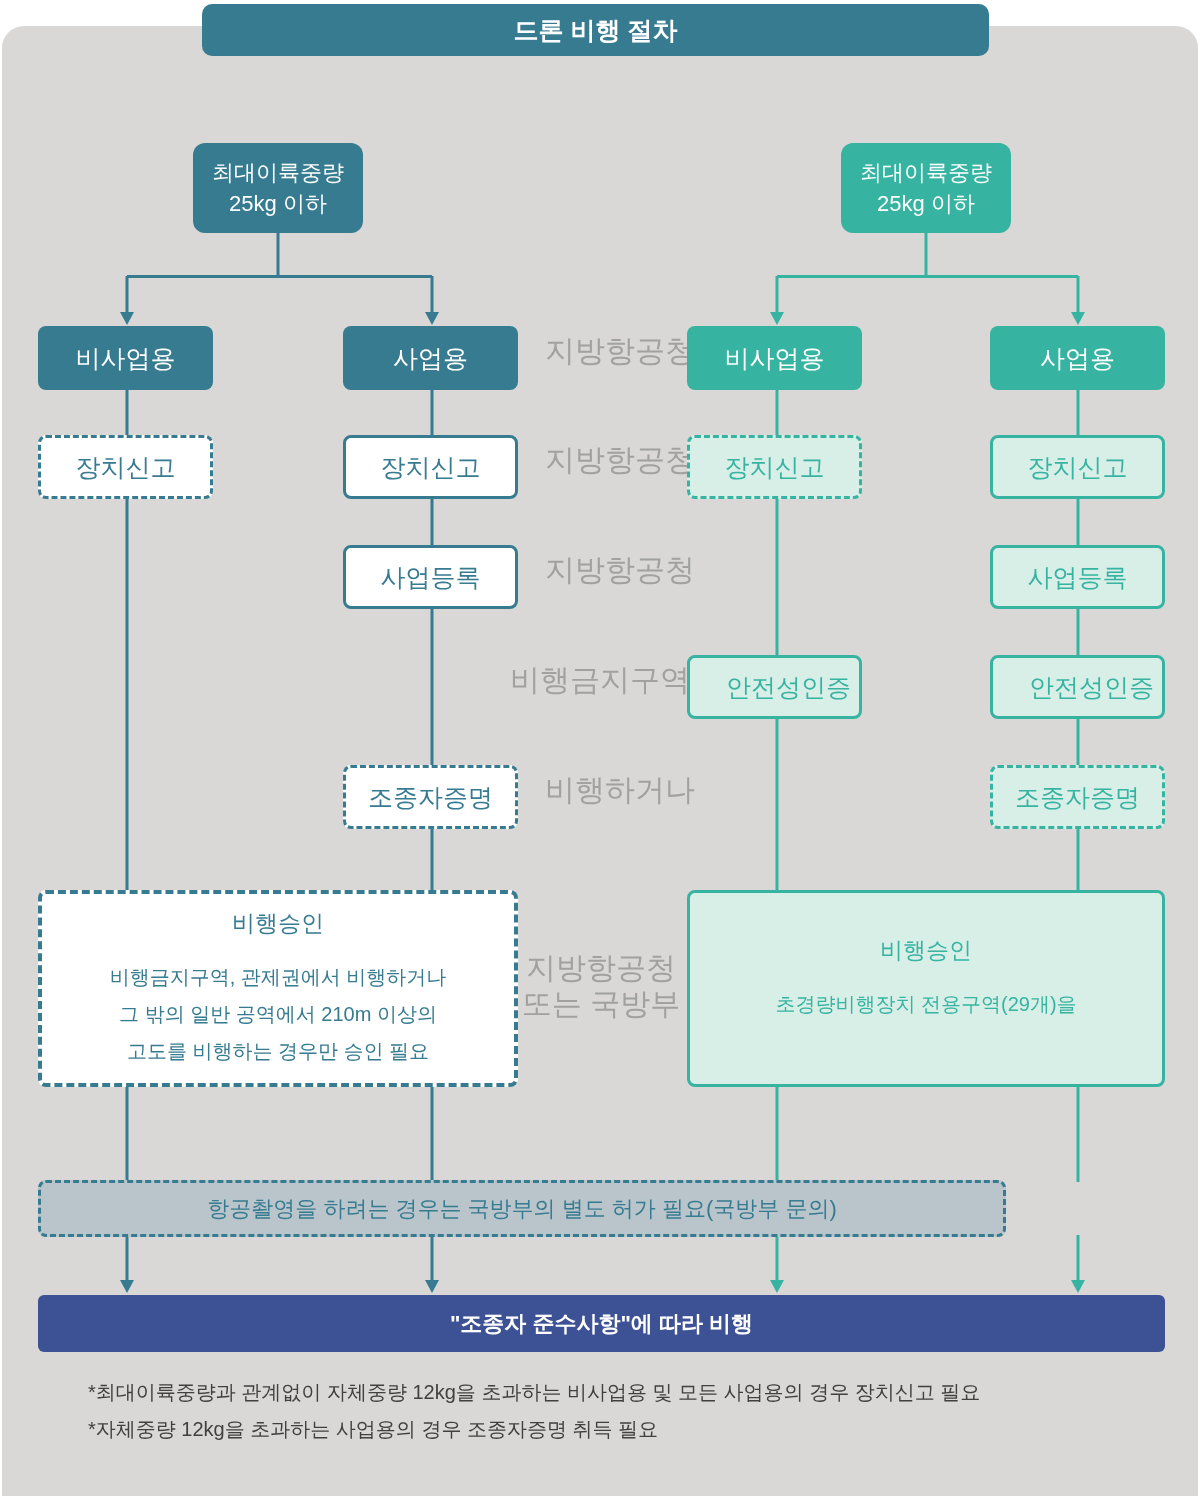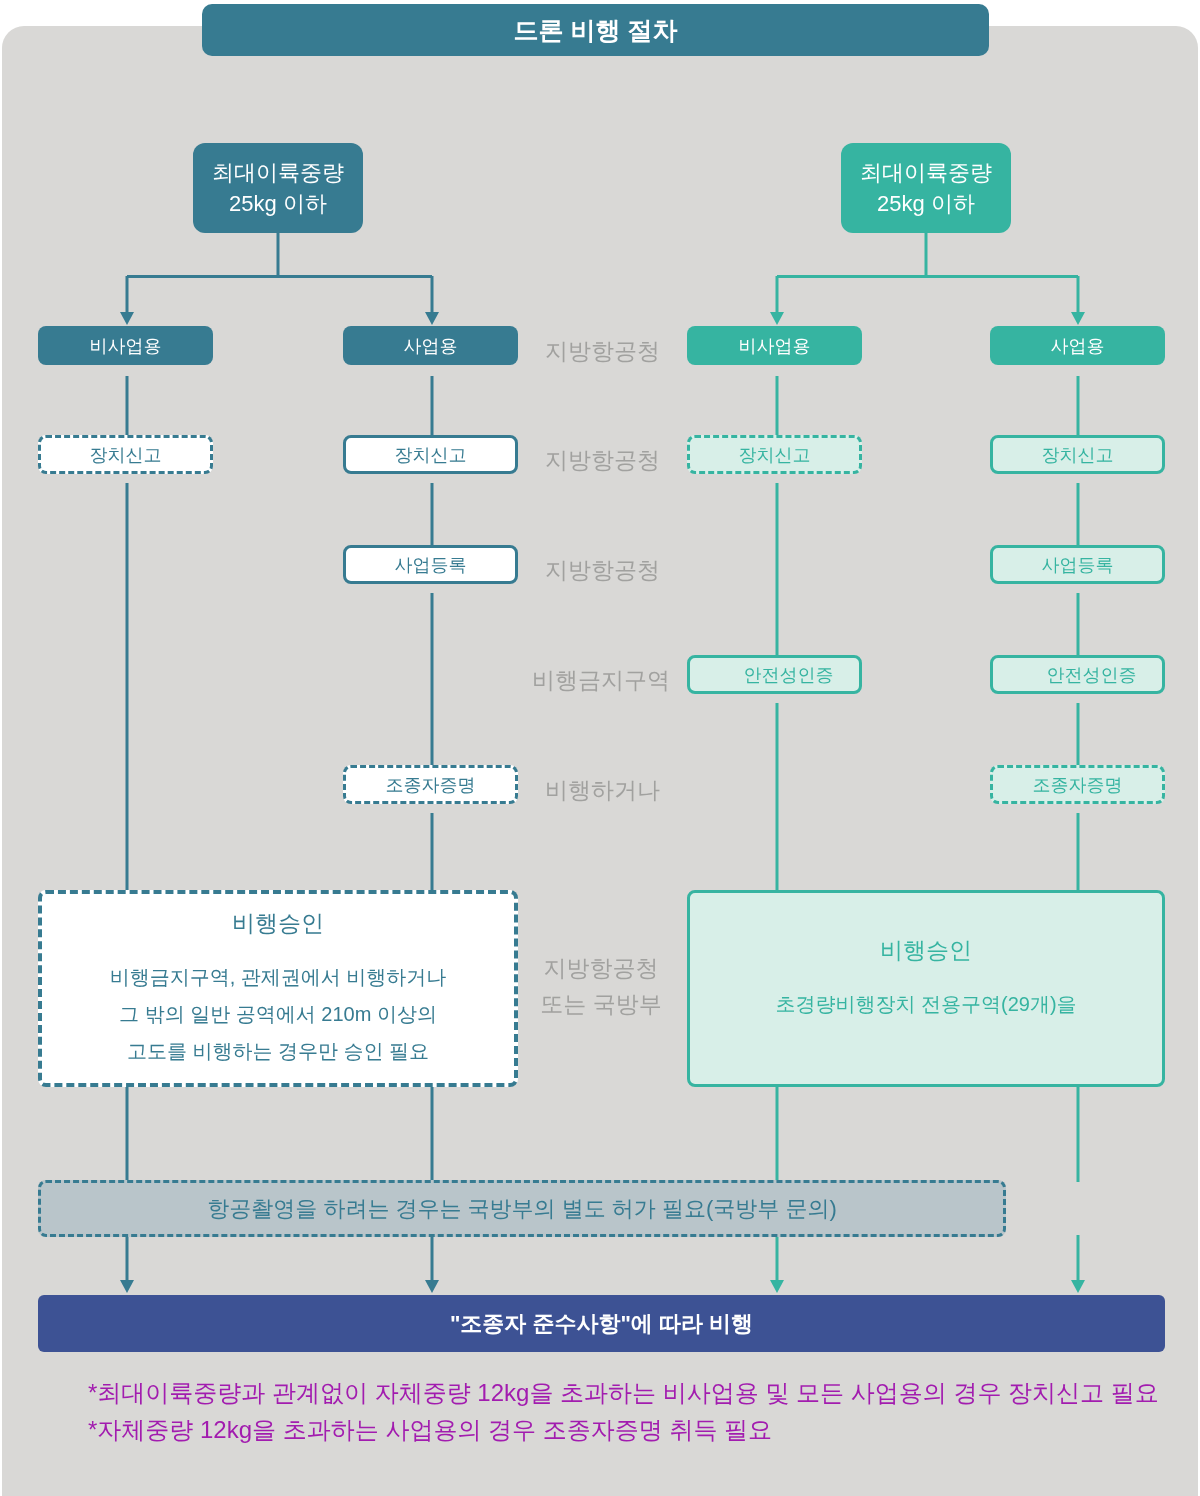--- a/index.html
+++ b/index.html
@@ -14,33 +14,33 @@
          text-align:center; }
 
   .title-bar { left:202px; top:4px; width:787px; height:52px; background:#377b91;
                border-radius:10px; color:#ffffff; font-size:25px; font-weight:bold; }
 
   .root-box { width:170px; height:90px; border-radius:12px; color:#ffffff;
               font-size:22px; line-height:31px; flex-direction:column; }
   .root-blue  { left:193px; top:143px; background:#377b91; }
   .root-green { left:841px; top:143px; background:#36b4a1; }
 
-  .small-box { width:175px; height:39px; font-size:18px; border-radius:8px; }
+  .small-box { width:175px; height:64px; font-size:25px; border-radius:8px; }
   .fill-blue   { background:#377b91; color:#ffffff; }
   .fill-green  { background:#36b4a1; color:#ffffff; }
   .solid-blue  { background:#ffffff; border:3px solid #377b91; color:#377b91; }
   .dashed-blue { background:#ffffff; border:3px dashed #377b91; color:#377b91; }
   .solid-green { background:#d8efe8; border:3px solid #36b4a1; color:#36b4a1; }
   .dashed-green{ background:#d8efe8; border:3px dashed #36b4a1; color:#36b4a1; }
 
   .c1 { left:38px; }  .c2 { left:343px; }  .c3 { left:687px; }  .c4 { left:990px; }
   .row2 { top:326px; } .row3 { top:435px; } .row4 { top:545px; }
   .row5 { top:655px;padding-left:28px; } .row6 { top:765px; }
 
-  .agency-label { position:absolute; color:#a1a19f; font-size:23px; height:50px;
+  .agency-label { position:absolute; color:#a1a19f; font-size:30px; height:50px;
                   line-height:50px; white-space:nowrap; }
   .lbl-row2 { left:545px; top:326px; }
   .lbl-row3 { left:545px; top:435px; }
   .lbl-row4 { left:545px; top:545px; }
   .lbl-row5 { left:510px; top:655px; width:160px; text-align:right; }
   .lbl-row6 { left:545px; top:765px; }
   .lbl-row7 { left:520px; top:950px; width:162px; height:auto; line-height:36px;
               text-align:center; }
 
   .approval { top:890px; height:197px; border-radius:8px; flex-direction:column;
@@ -50,21 +50,21 @@
   .approval-right { left:687px; width:478px; background:#d8efe8; border:3px solid #36b4a1;
                     color:#36b4a1; padding-bottom:20px; }
   .approval-title { font-size:23px; margin-bottom:20px; }
   .approval-body  { font-size:20px; line-height:37px; }
 
   .photo-bar { left:38px; top:1180px; width:968px; height:57px; background:#b9c5ca;
                border:3px dashed #377b91; border-radius:8px; color:#377b91; font-size:22px; }
   .compliance-bar { left:38px; top:1295px; width:1127px; height:57px; background:#3d5294;
                     border-radius:6px; color:#ffffff; font-size:22px; font-weight:bold; }
 
-  .footnotes { position:absolute; left:88px; top:1374px; color:#a21caf; font-size:24px;
+  .footnotes { position:absolute; left:88px; top:1374px; color:#404040; font-size:20px;
                line-height:37px; }
 </style>
 </head>
 <body>
 
 <div id="canvas">
 
   <div id="backdrop"></div>
 
   <svg id="connectors" viewBox="0 0 1200 1496" xmlns="http://www.w3.org/2000/svg">

